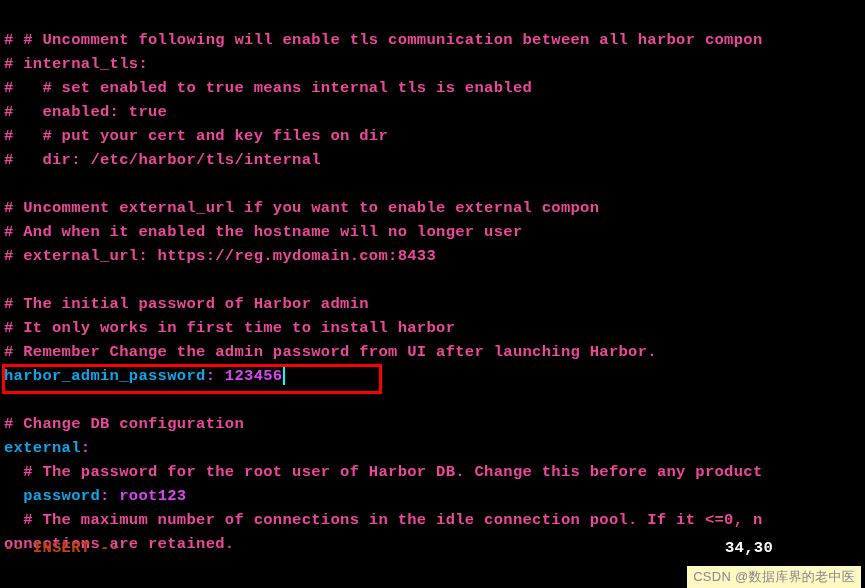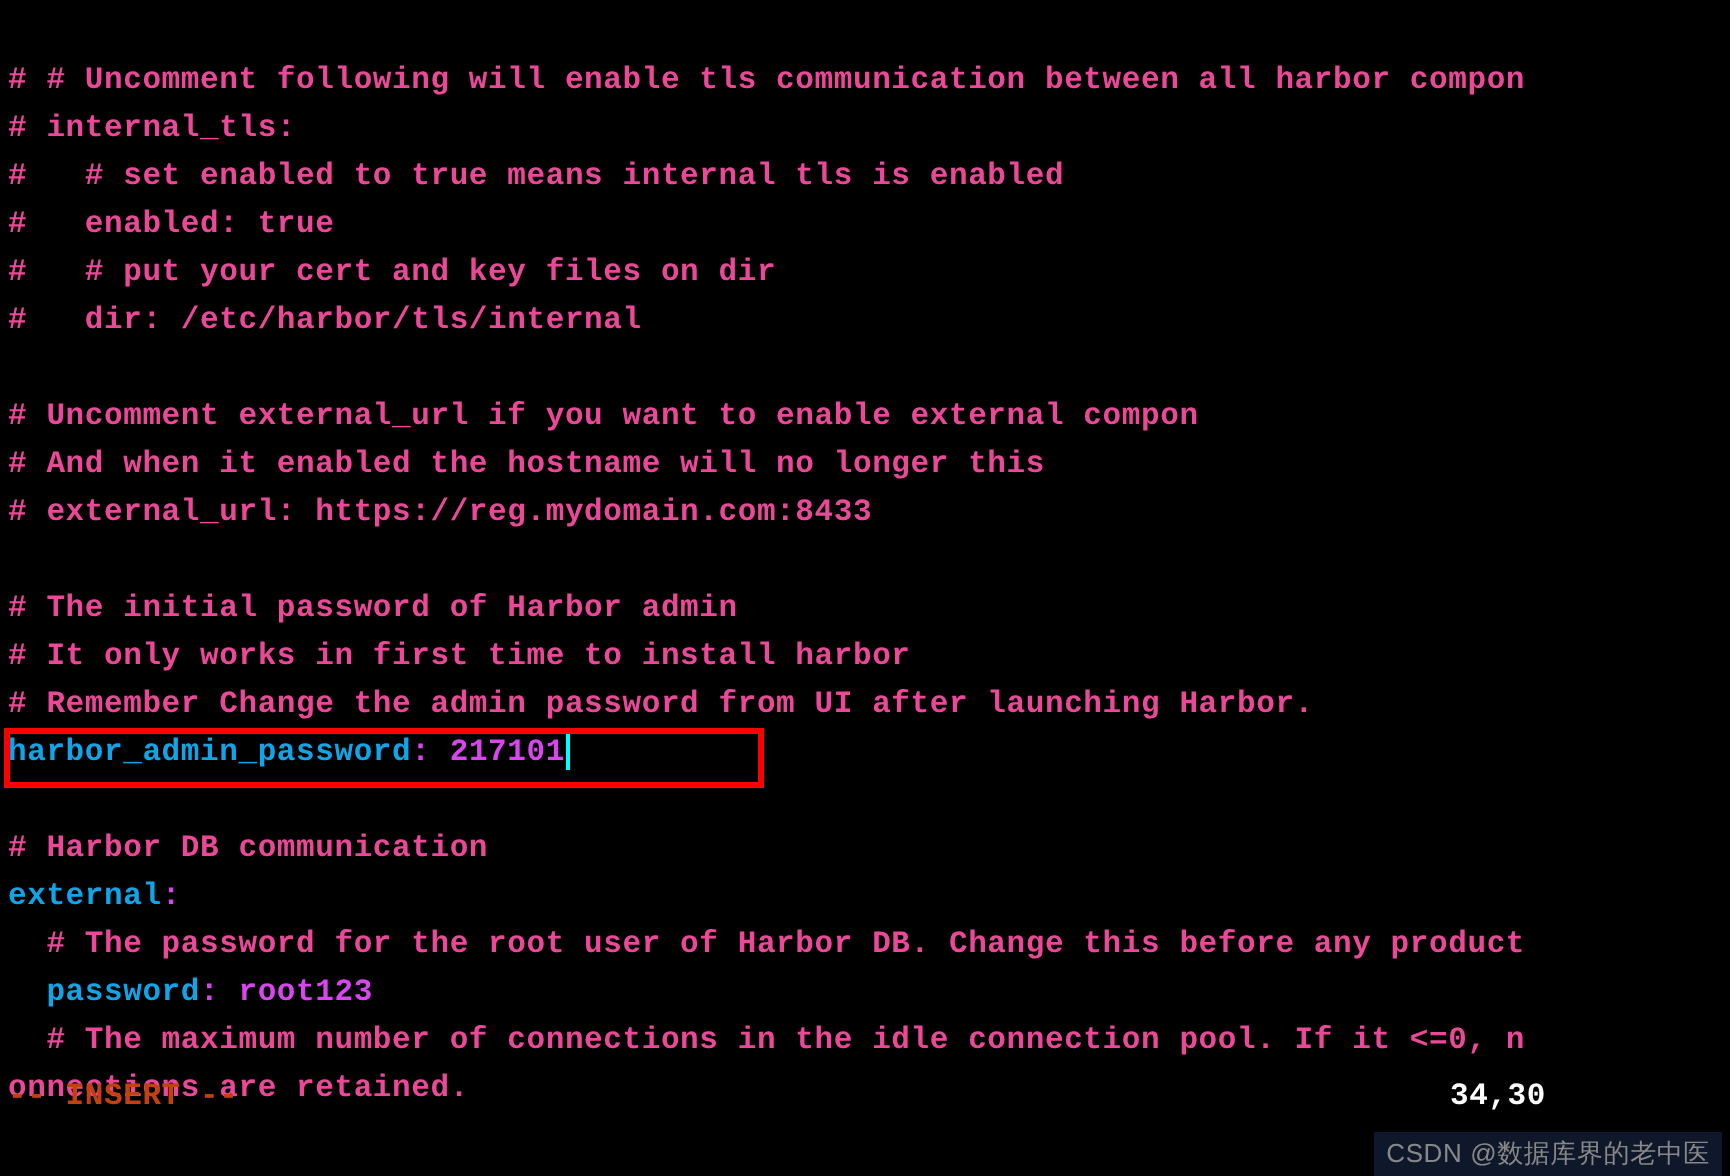--- a/index.html
+++ b/index.html
@@ -64,47 +64,47 @@
       bottom: 28px;
       right: 92px;
       color: #ffffff;
     }
     .watermark {
       position: absolute;
       bottom: 0px;
       right: 4px;
       color: #888888;
       font-size: 13px;
-      background: #0f172a;
+      background: #fef9c3;
       padding: 1px 6px;
       font-family: sans-serif;
       font-weight: normal;
     }
   </style>
 </head>
 <body>
 
 <div class="editor">
 <span class="comment"># # Uncomment following will enable tls communication between all harbor compon</span>
 <span class="comment"># internal_tls:</span>
 <span class="comment">#   # set enabled to true means internal tls is enabled</span>
 <span class="comment">#   enabled: true</span>
 <span class="comment">#   # put your cert and key files on dir</span>
 <span class="comment">#   dir: /etc/harbor/tls/internal</span>
 <span></span>
 <span class="comment"># Uncomment external_url if you want to enable external compon</span>
-<span class="comment"># And when it enabled the hostname will no longer this</span>
+<span class="comment"># And when it enabled the hostname will no longer user</span>
 <span class="comment"># external_url: https://reg.mydomain.com:8433</span>
 <span></span>
 <span class="comment"># The initial password of Harbor admin</span>
 <span class="comment"># It only works in first time to install harbor</span>
 <span class="comment"># Remember Change the admin password from UI after launching Harbor.</span>
-<span><span class="key">harbor_admin_password</span><span class="colon">:</span><span class="value"> 217101</span><span class="cursor"></span></span>
+<span><span class="key">harbor_admin_password</span><span class="colon">:</span><span class="value"> 123456</span><span class="cursor"></span></span>
 <span></span>
-<span class="comment"># Harbor DB communication</span>
+<span class="comment"># Change DB configuration</span>
 <span><span class="key">external</span><span class="colon">:</span></span>
 <span class="comment">  # The password for the root user of Harbor DB. Change this before any product</span>
 <span><span class="key">  password</span><span class="colon">:</span><span class="value"> root123</span></span>
 <span class="comment">  # The maximum number of connections in the idle connection pool. If it &lt;=0, n</span>
 <span class="comment">onnections are retained.</span>
 </div>
 
 <div class="highlight-box"></div>
 
 <div class="status-line">-- INSERT --</div>

